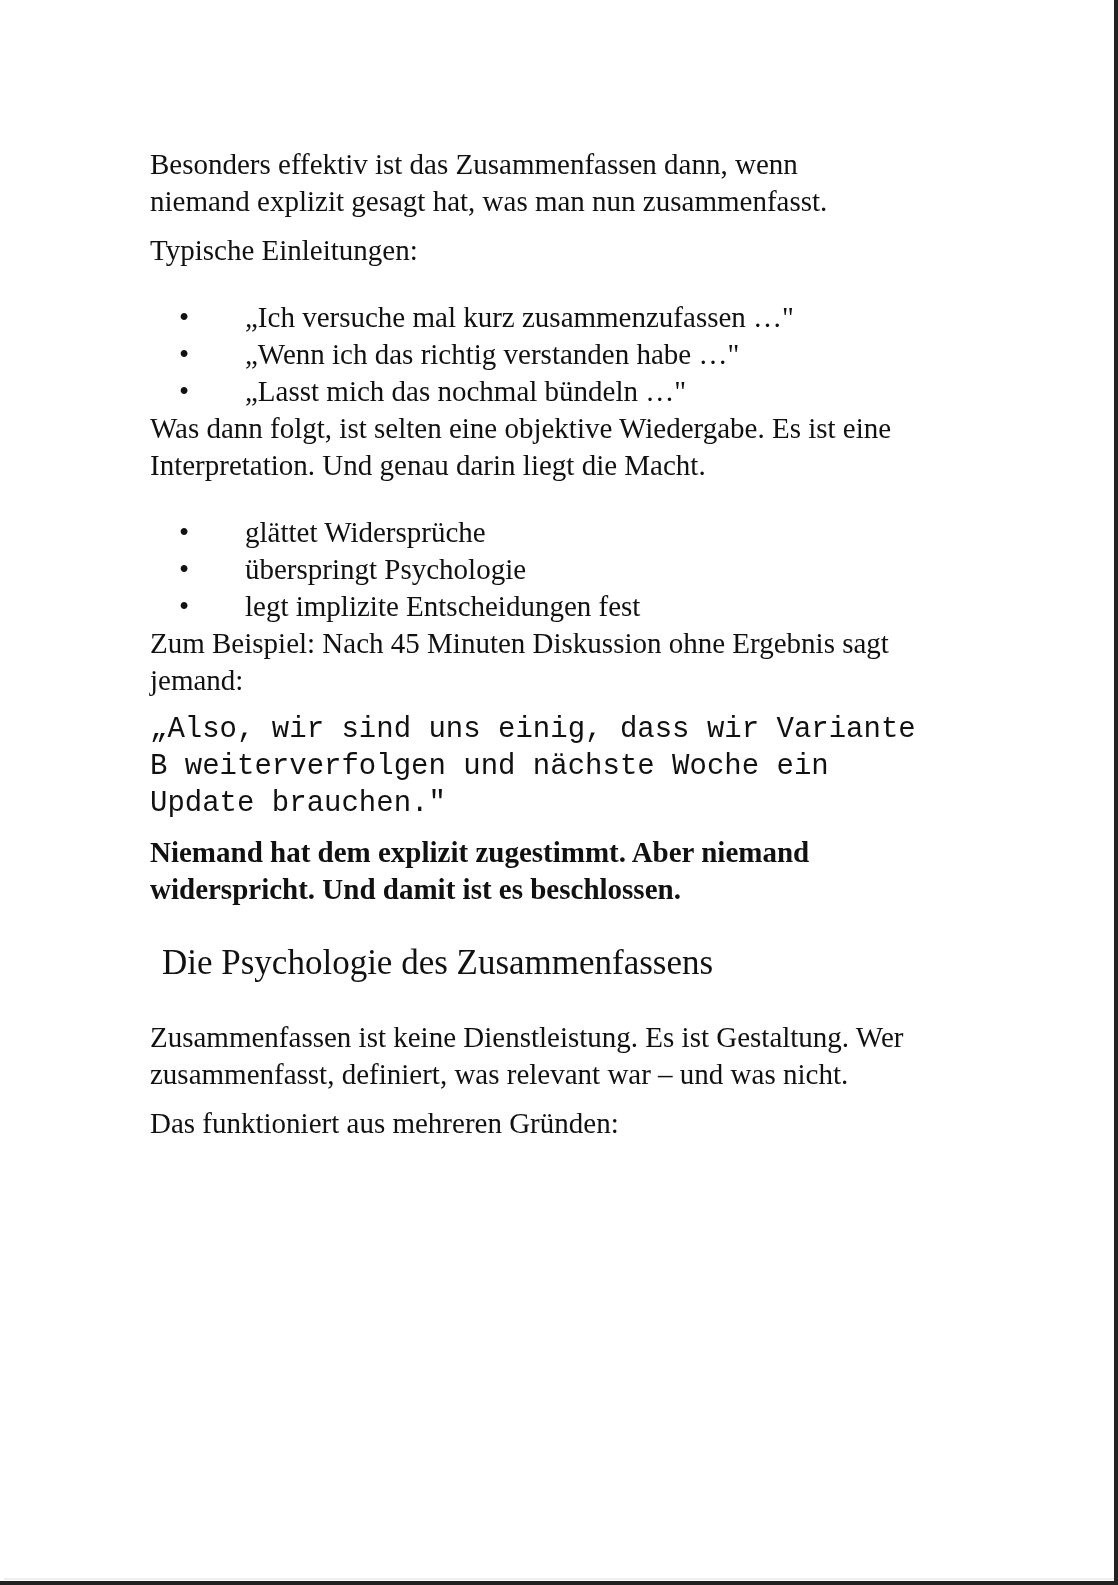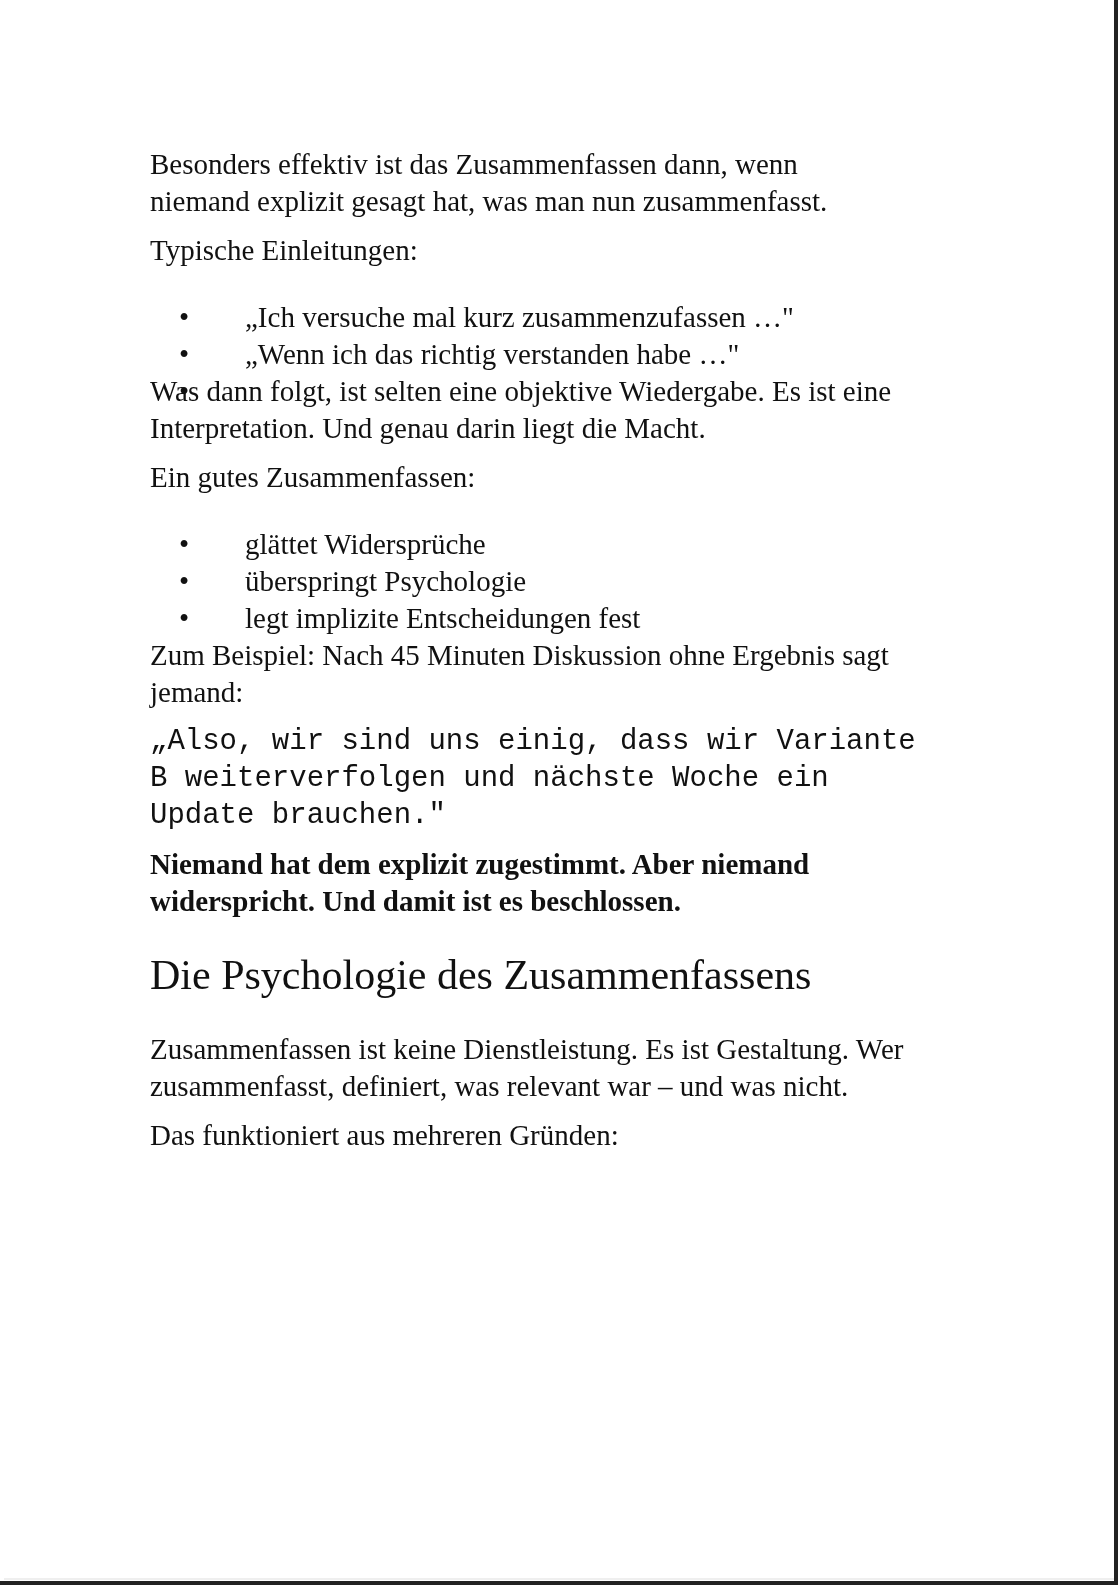--- a/index.html
+++ b/index.html
@@ -63,23 +63,23 @@
       position: relative;
       padding-left: 95px;
       line-height: 37px;
     }
     li .bullet {
       position: absolute;
       left: 29px;
       top: 0;
     }
     h2 {
-      margin: 0;
+      margin: 12px;
       font-weight: normal;
-      font-size: 42px;
+      font-size: 35px;
       line-height: 42px;
     }
   </style>
 </head>
 <body>
 
 <div class="page">
   <div class="content">
 
     <p style="width:720px;">Besonders effektiv ist das Zusammenfassen dann, wenn niemand explizit gesagt hat, was man nun zusammenfasst.</p>
@@ -90,26 +90,26 @@
       <li>
         <span class="bullet">•</span>
         <span>„Ich versuche mal kurz zusammenzufassen …"</span>
       </li>
       <li>
         <span class="bullet">•</span>
         <span>„Wenn ich das richtig verstanden habe …"</span>
       </li>
       <li>
         <span class="bullet">•</span>
+        <span>„Lasst mich das nochmal bündeln …"</span>
       </li>
     </ul>
 
     <p style="width:780px;">Was dann folgt, ist selten eine objektive Wiedergabe. Es ist eine Interpretation. Und genau darin liegt die Macht.</p>
 
-    <p class="gap">Ein gutes Zusammenfassen:</p>
 
     <ul style="margin-top:30px;">
       <li>
         <span class="bullet">•</span>
         <span>glättet Widersprüche</span>
       </li>
       <li>
         <span class="bullet">•</span>
         <span>überspringt Psychologie</span>
       </li>

